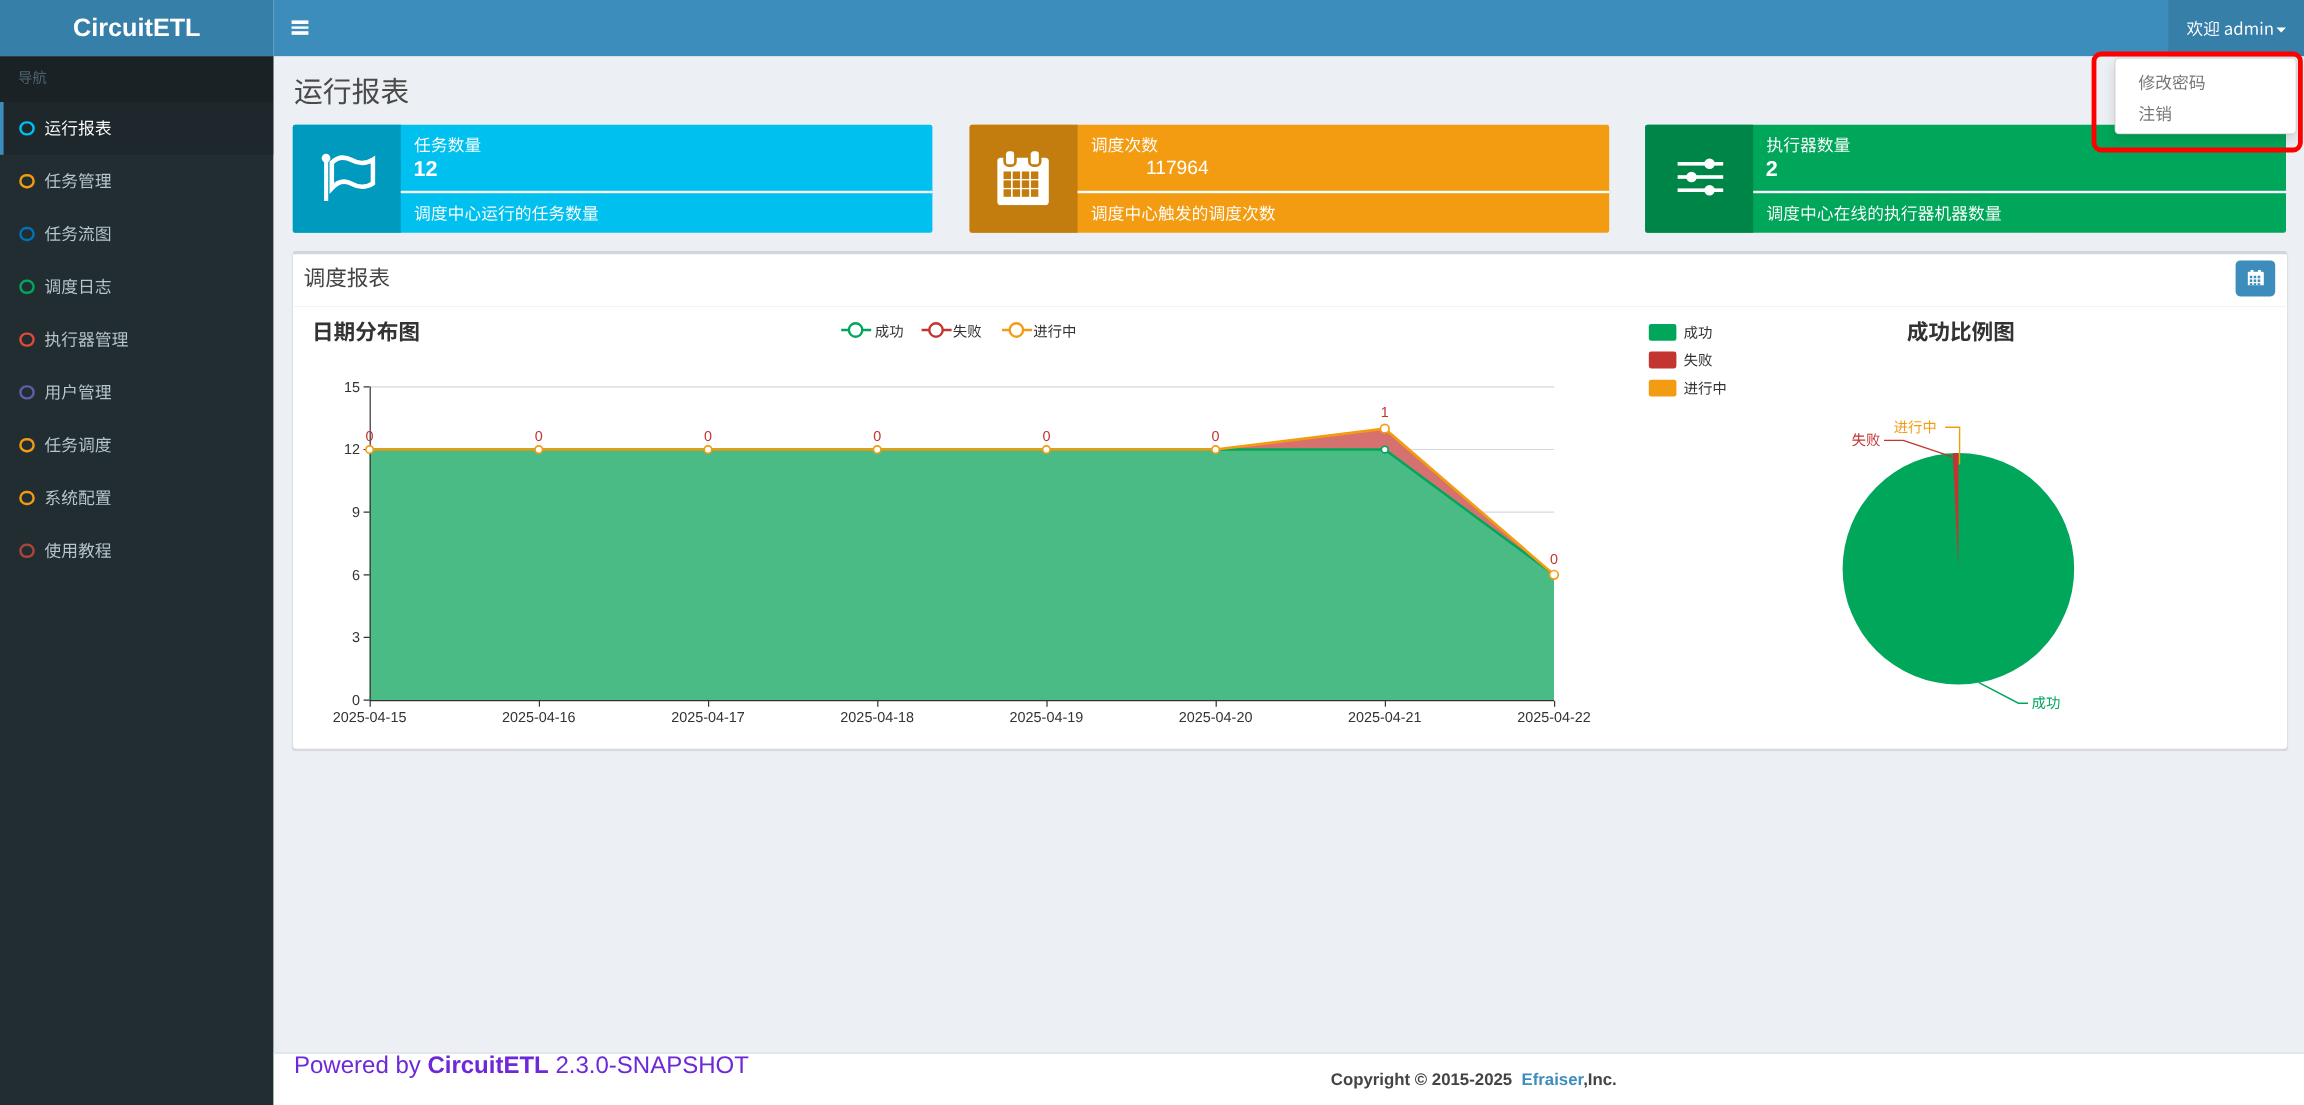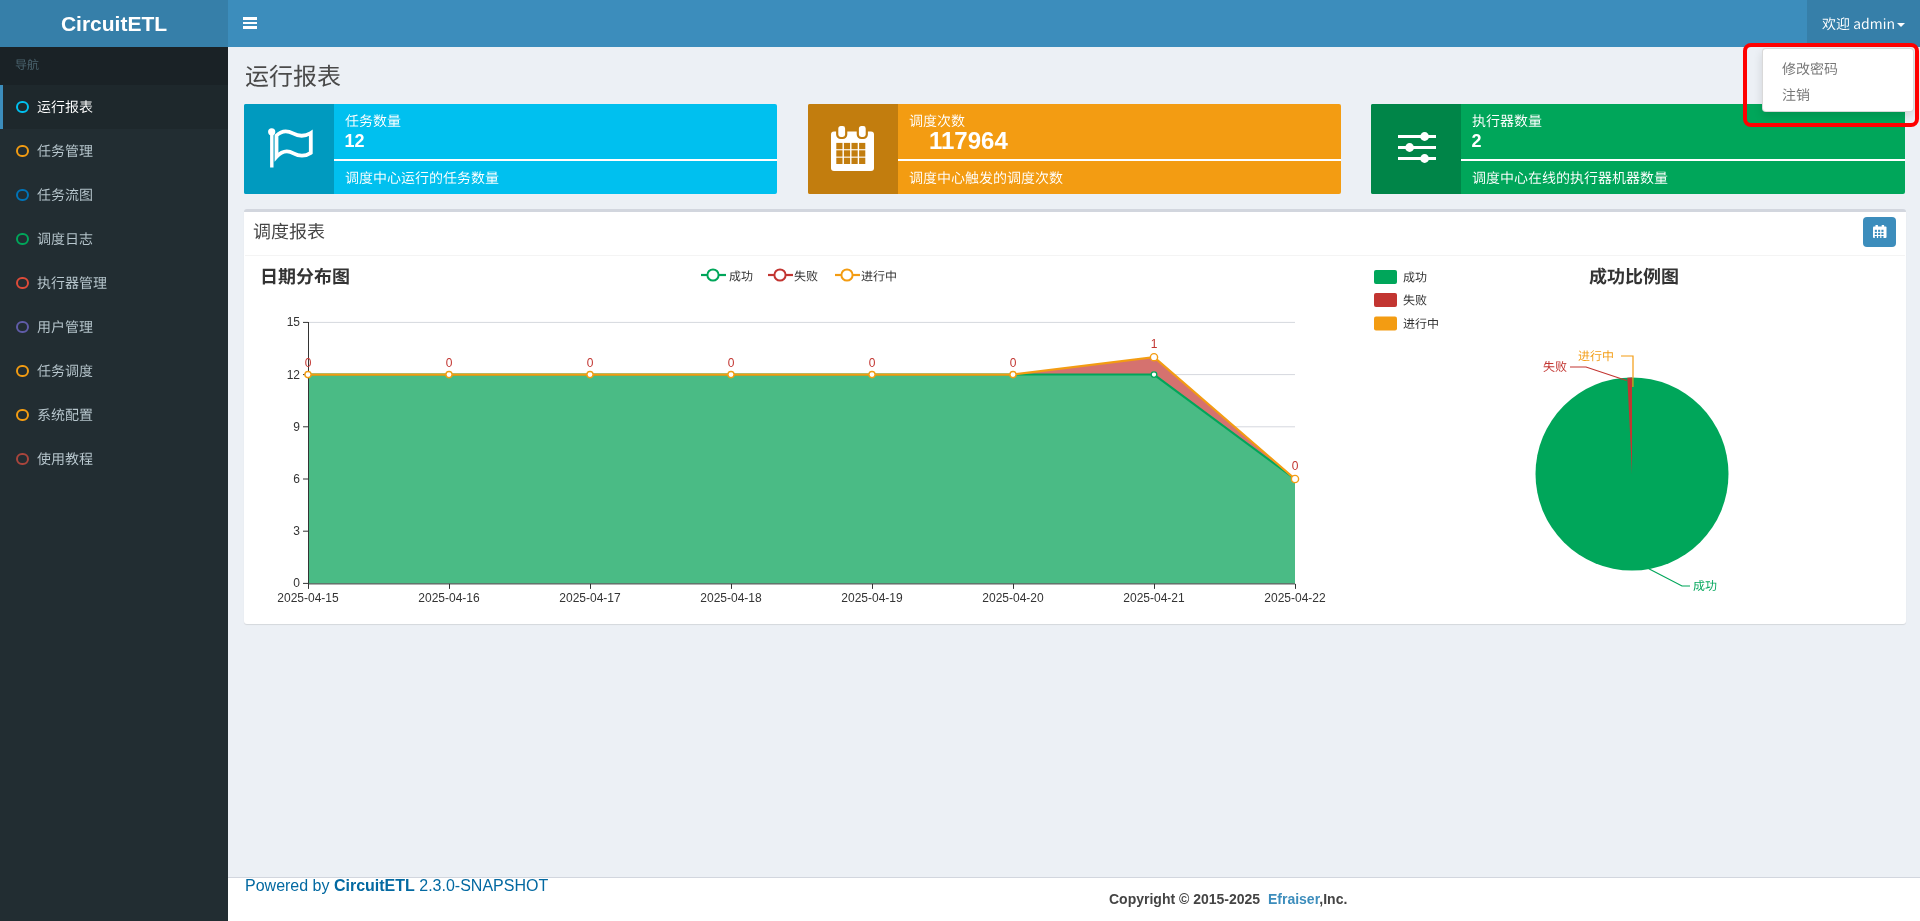--- a/index.html
+++ b/index.html
@@ -38,21 +38,21 @@
 <div class="abs" style="left:244px;top:104px;width:533px;height:90px;background:#00c0ef;border-radius:2px"></div>
 <div class="abs" style="left:244px;top:104px;width:90px;height:90px;background:#009abf;border-radius:2px 0 0 2px"></div>
 <div class="abs" style="left:808px;top:104px;width:533px;height:90px;background:#f39c12;border-radius:2px"></div>
 <div class="abs" style="left:808px;top:104px;width:90px;height:90px;background:#c27d0e;border-radius:2px 0 0 2px"></div>
 <div class="abs" style="left:1371px;top:104px;width:534px;height:90px;background:#00a65a;border-radius:2px"></div>
 <div class="abs" style="left:1371px;top:104px;width:90px;height:90px;background:#008548;border-radius:2px 0 0 2px"></div>
 <div class="abs" style="left:334px;top:158.5px;width:443px;height:2px;background:#fff"></div>
 <div class="abs" style="left:898px;top:158.5px;width:443px;height:2px;background:#fff"></div>
 <div class="abs" style="left:1461px;top:158.5px;width:444px;height:2px;background:#fff"></div>
 <div class="abs" style="left:344.5px;top:131px;width:200px;color:#fff;font-size:18px;font-weight:bold;line-height:20px">12</div>
-<div class="abs" style="left:929px;top:131px;width:200px;color:#fff;font-size:24px;font-weight:bold;line-height:20px">117964</div>
+<div class="abs" style="left:955px;top:131px;width:200px;color:#fff;font-size:16px;font-weight:normal;line-height:20px">117964</div>
 <div class="abs" style="left:1471.5px;top:131px;width:200px;color:#fff;font-size:18px;font-weight:bold;line-height:20px">2</div>
 <svg class="abs" style="left:267px;top:126px" width="46" height="46" viewBox="0 0 46 46">
     <circle cx="4.7" cy="5.8" r="3.6" fill="#fff"></circle>
     <rect x="3.1" y="8" width="3.4" height="33.5" fill="#fff"></rect>
     <path d="M9.5,9.5 C14.5,4.6 20.5,4.4 26,7.4 C31.5,10.4 38,10.6 43.8,7 L43.8,26.8 C38.2,30.5 32,30.3 26.5,27.3 C21,24.3 15,24.7 9.5,30.8 Z" fill="none" stroke="#fff" stroke-width="3.8"></path>
   </svg>
 <svg class="abs" style="left:831px;top:125px" width="44" height="46" viewBox="0 0 44 46">
     <rect x="0" y="6.5" width="43" height="39.5" rx="3" fill="#fff"></rect>
     <rect x="6.2" y="0" width="9" height="13" rx="3.5" fill="#fff" stroke="#c27d0e" stroke-width="2.2"></rect>
     <rect x="26.8" y="0" width="9" height="13" rx="3.5" fill="#fff" stroke="#c27d0e" stroke-width="2.2"></rect>
@@ -218,21 +218,21 @@
       <use href="#r5931" transform="translate(0.00,0) scale(0.012000,-0.012000)"></use>
       <use href="#r8d25" transform="translate(12.00,0) scale(0.012000,-0.012000)"></use>
     </g>
     <g fill="#00a65a" transform="translate(333.00,330.00)">
       <use href="#r6210" transform="translate(0.00,0) scale(0.012000,-0.012000)"></use>
       <use href="#r529f" transform="translate(12.00,0) scale(0.012000,-0.012000)"></use>
     </g>
   </svg>
 
 <div class="abs" style="left:228px;top:877px;width:1692px;height:44px;background:#fff;border-top:1px solid #d2d6de"></div>
-<div class="abs" style="left:245px;top:877px;font-size:16px;color:#0369a1">Powered by <b>CircuitETL</b> 2.3.0-SNAPSHOT</div>
+<div class="abs" style="left:245px;top:877px;font-size:20px;color:#6d28d9">Powered by <b>CircuitETL</b> 2.3.0-SNAPSHOT</div>
 <div class="abs" style="left:1109px;top:891px;width:800px;font-size:14px;color:#444;font-weight:bold">Copyright © 2015-2025&nbsp; <span style="color:#3c8dbc">Efraiser</span>,Inc.</div>
 <svg class="ct" style="left:15.0px;top:68.5px">
     <g fill="#4b646f">
       <use href="#r5bfc" transform="translate(0.00,0) scale(0.012000,-0.012000)"></use>
       <use href="#r822a" transform="translate(12.00,0) scale(0.012000,-0.012000)"></use>
     </g>
   </svg>
 <svg class="ct" style="left:36.5px;top:112.2px">
     <g fill="#fff">
       <use href="#r8fd0" transform="translate(0.00,0) scale(0.014000,-0.014000)"></use>

